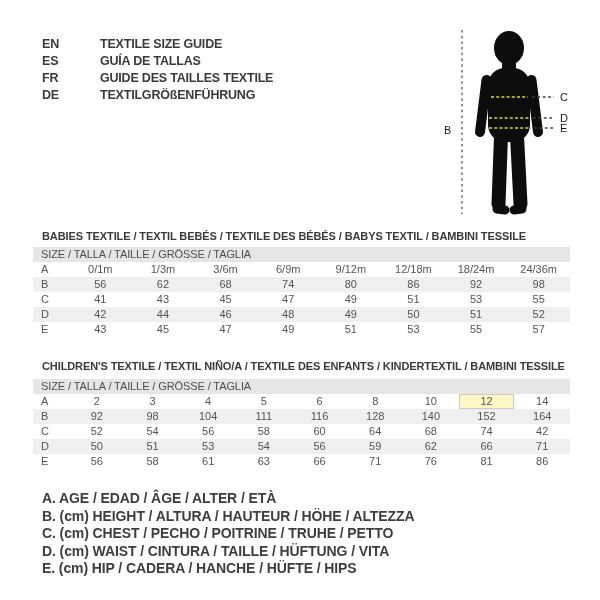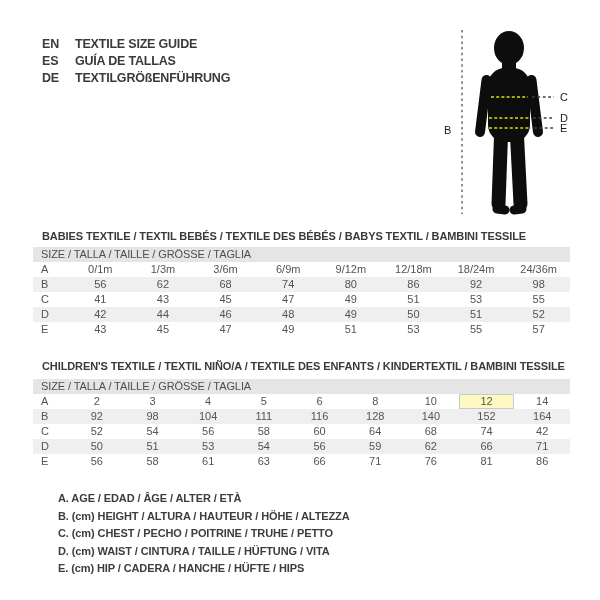--- a/index.html
+++ b/index.html
@@ -1,21 +1,21 @@
 <!DOCTYPE html>
 <html><head>
 <meta charset="utf-8">
 <style>
   html,body{margin:0;padding:0;}
   body{width:600px;height:600px;background:#ffffff;font-family:"Liberation Sans",sans-serif;}
   .page{position:relative;width:600px;height:600px;background:#fff;overflow:hidden;}
 
   
   .langs{position:absolute;left:42px;top:36px;}
-  .lang-row{display:flex;line-height:17px;font-size:12.5px;font-weight:bold;color:#3a3a3a;letter-spacing:-0.2px;}
+  .lang-row{display:flex;line-height:17px;font-size:12.5px;font-weight:bold;color:#3a3a3a;letter-spacing:-0.2px;gap:25px;}
   .lang-code{width:33px;flex:0 0 33px;}
 
   
   .figure-wrap{position:absolute;left:440px;top:18px;width:150px;height:212px;}
 
   
   .section-title{position:absolute;left:42px;font-size:11px;font-weight:bold;color:#3a3a3a;letter-spacing:-0.1px;}
   .title-babies{top:230px;}
   .title-children{top:360px;}
   .size-table{position:absolute;left:33px;width:537px;font-size:11px;color:#545454;}
@@ -23,37 +23,41 @@
   .table-children{top:379px;}
   .t-head{background:#e5e5e5;color:#4e4e4e;height:15px;line-height:15px;padding-left:8px;letter-spacing:-0.1px;}
   .t-row{display:flex;height:15px;line-height:15px;}
   .t-row.alt{background:#efefef;}
   .t-cell{flex:1;text-align:center;}
   .t-cell.t-label{flex:0 0 28px;text-align:left;padding-left:8px;}
   .table-children .t-row:first-child .t-cell:nth-child(9){box-shadow:inset 0 0 0 1px #c9c9c9;background:#fef9c3;}
 
   
   .legend{position:absolute;left:42px;top:490px;}
-  .legend-line{font-size:11px;font-weight:bold;color:#3d3d3d;line-height:17.5px;letter-spacing:-0.1px;margin-left:16px;}
+  .legend-line{font-size:14px;font-weight:bold;color:#3d3d3d;line-height:17.5px;letter-spacing:-0.1px;}
 
   svg text{font-family:"Liberation Sans",sans-serif;font-size:11px;fill:#1a1a1a;}
 </style>
 </head>
 <body>
 
 <div class="page">
 
   <div class="langs">
     <div class="lang-row">
       <span class="lang-code">EN</span>
       <span class="lang-label">TEXTILE SIZE GUIDE</span>
     </div>
     <div class="lang-row">
       <span class="lang-code">ES</span>
       <span class="lang-label">GUÍA DE TALLAS</span>
+    </div>
+    <div class="lang-row">
+      <span class="lang-code">FR</span>
+      <span class="lang-label">GUIDE DES TAILLES TEXTILE</span>
     </div>
     <div class="lang-row">
       <span class="lang-code">DE</span>
       <span class="lang-label">TEXTILGRÖßENFÜHRUNG</span>
     </div>
   </div>
 
   <div class="figure-wrap">
     <svg width="150" height="212" viewBox="0 0 150 212">
 

